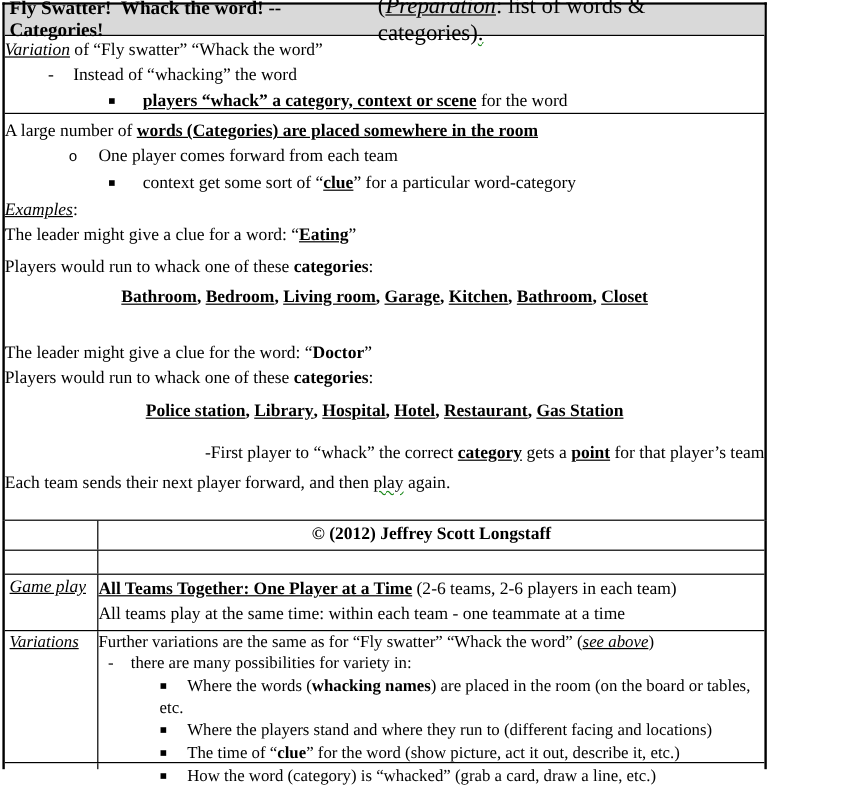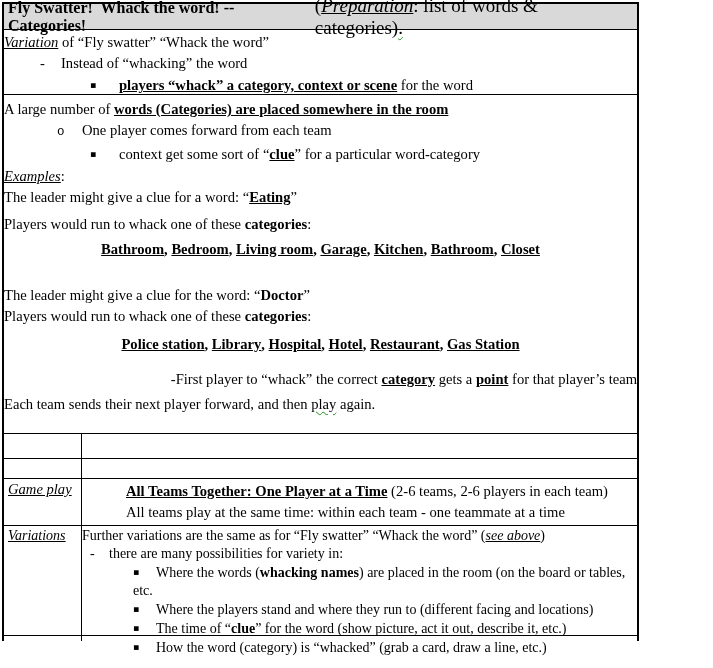--- a/index.html
+++ b/index.html
@@ -40,21 +40,21 @@
   .sqg{font-family:"DejaVu Sans",sans-serif;font-size:9.5px;vertical-align:1.5px;}
   .mt1{margin-top:1px;}.mt3{margin-top:3px;}.mt4{margin-top:4px;}.mt6{margin-top:6px;}
   .mt7{margin-top:7px;}.mt14{margin-top:14px;text-align:right;}.mt25{margin-top:25px;}
   
   .t2row{display:flex;border-bottom:1px solid #000;box-sizing:border-box;}
   .c1{width:78px;border-right:1px solid #000;box-sizing:border-box;padding:2px 0 0 4px;}
   .c2{flex:1;box-sizing:border-box;}
   .r-copy{height:25px;}
   .r-copy .c2{text-align:center;font-weight:bold;line-height:23px;}
   .r-spacer{height:20px;}
-  .r-game{height:47px;gap:44px;}
+  .r-game{height:47px;}
   .r-game .c2{padding-top:2px;}
   .r-var{height:110px;font-size:14px;}
   .r-var .ln{line-height:18.2px;}
   .r-var .c2{padding-top:1px;}
   .t2-dash{padding-left:8px;}
   .t2-dash .blt{width:19px;}
   .t2-sq{padding-left:51px;}
   .t2-sq .blt{width:23px;}
   .r-cut{height:5px;border-bottom:none;}
 </style>
@@ -91,20 +91,21 @@
       <div class="ln pt-ln mt14"><span class="blt">-</span><span>First player to “whack” the correct </span><span class="bu">category</span><span> gets a </span><span class="bu">point</span><span> for that player’s team</span></div>
       <div class="ln pad4 mt4"><span>Each team sends their next player forward, and then </span><span class="wavy">play</span><span> again.</span></div>
     </div>
 
   </div>
 
   <div class="tbl t2">
 
     <div class="t2row r-copy">
       <div class="c1"></div>
+      <div class="c2">© (2012) Jeffrey Scott Longstaff</div>
     </div>
 
     <div class="t2row r-spacer">
       <div class="c1"></div>
       <div class="c2"></div>
     </div>
 
     <div class="t2row r-game">
       <div class="c1"><span class="iu">Game play</span></div>
       <div class="c2">

